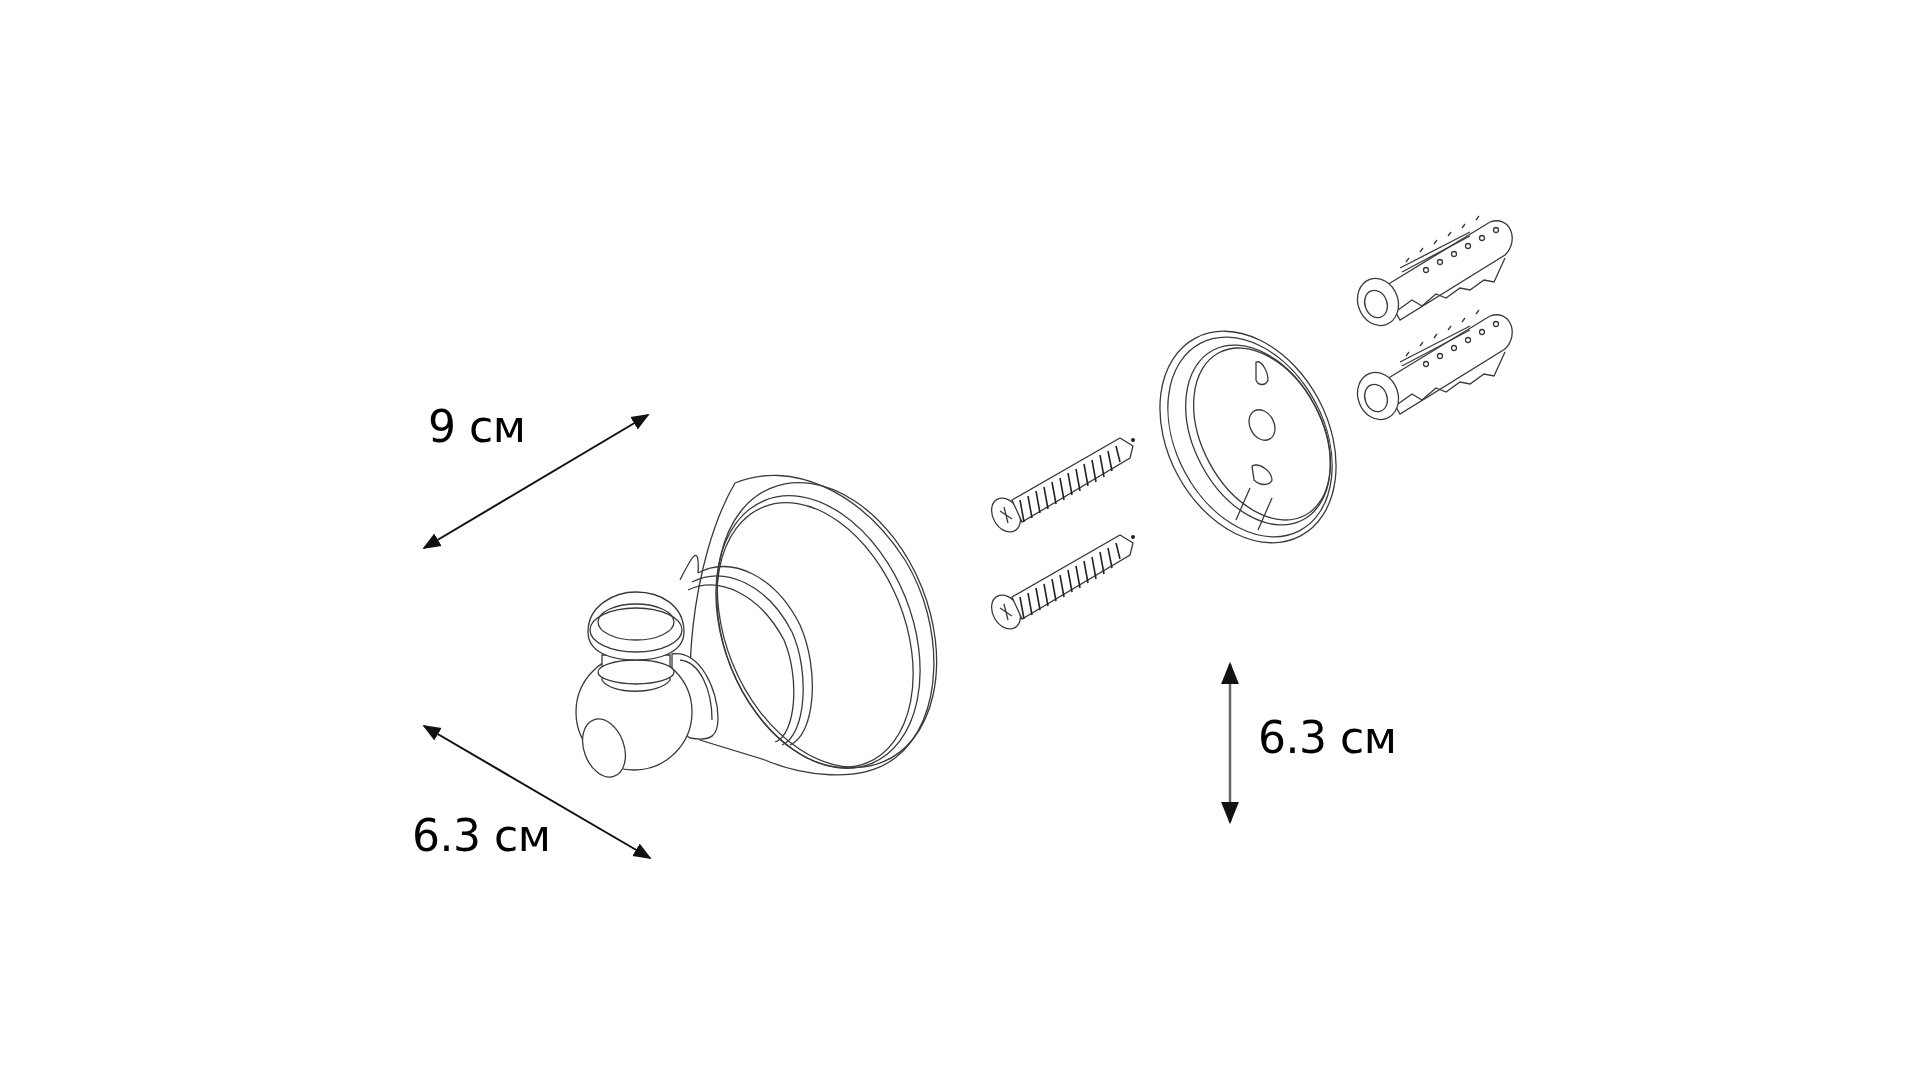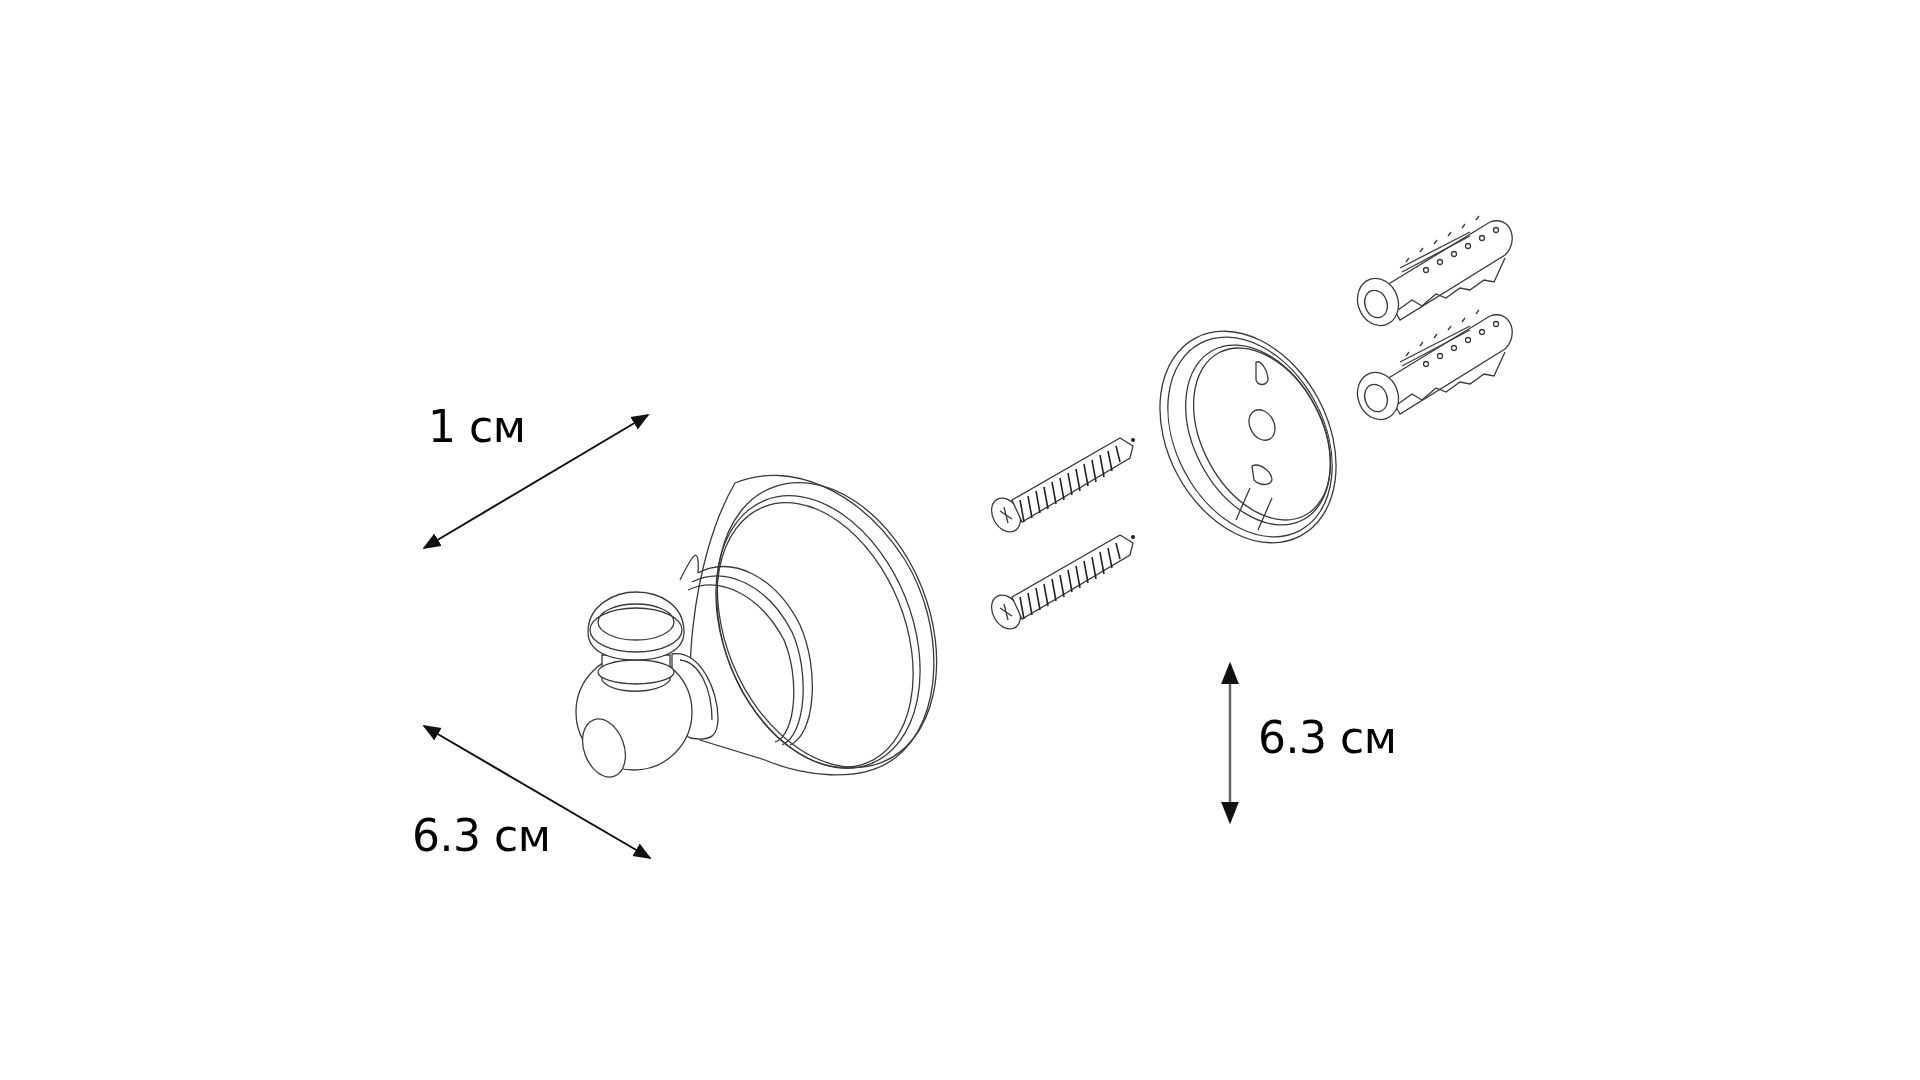--- a/index.html
+++ b/index.html
@@ -112,15 +112,15 @@
     <circle class="ln" cx="1454" cy="348" r="2.5"></circle>
       <circle class="ln" cx="1468" cy="340" r="2.5"></circle>
     <circle class="ln" cx="1482" cy="332" r="2.5"></circle>
       <circle class="ln" cx="1496" cy="324" r="2.5"></circle>
     <path class="ln" d="M1406,356 l3,-4 M1420,346 l3,-4 M1434,338 l3,-4 M1448,330 l3,-4 M1462,322 l3,-4 M1476,314 l3,-4"></path>
     <ellipse class="fillw" cx="1378" cy="396" rx="20" ry="24" transform="rotate(-20 1378 396)"></ellipse>
     <ellipse class="ln" cx="1376" cy="398" rx="11" ry="14" transform="rotate(-20 1376 398)"></ellipse>
   </g>
 </svg>
 
-<div class="dim-label" style="left:428px; top:405px;">1 см</div>
+<div class="dim-label" style="left:428px; top:405px;">9 см</div>
 <div class="dim-label" style="left:412px; top:814px;">6.3 см</div>
 <div class="dim-label" style="left:1258px; top:716px;">6.3 см</div>
 
 </body></html>

